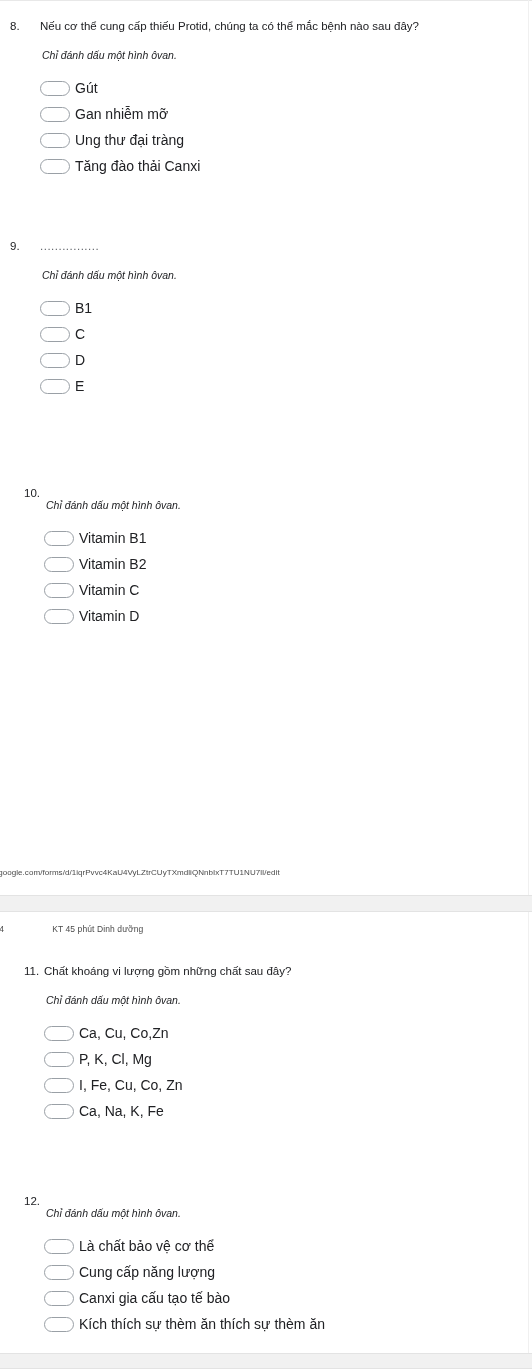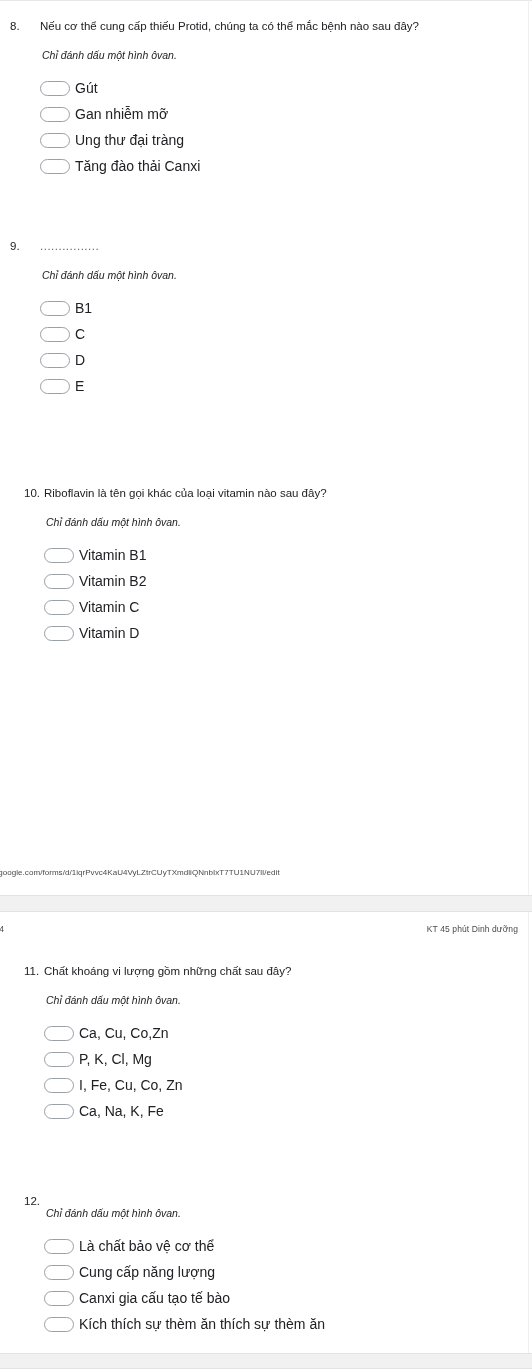--- a/index.html
+++ b/index.html
@@ -64,22 +64,22 @@
     font-size: 8.5px;
     color: #4a4a4a;
     letter-spacing: 0.1px;
   }
   .running-head .rh-left {
     margin-left: -8px;
     white-space: nowrap;
   }
   .running-head .rh-center {
     flex: 1;
-    text-align: right;
-    padding-left: 60px;
+    text-align: left;
+    padding-left: 48px;
     white-space: nowrap;
   }
 
   
   .question {
     position: relative;
     padding-left: 40px;
     padding-right: 16px;
   }
   .q-num {
@@ -202,21 +202,20 @@
         </div>
         <div class="option">
           <span class="oval"></span>
           <span class="opt-label">E</span>
         </div>
       </div>
     </div>
 
     <div class="question" style="position:absolute; left:0; top:485px; width:532px; padding-left:44px;">
       <div class="q-num wide">10.</div>
-      <div class="q-text">Riboflavin là tên gọi khác của loại vitamin nào sau đây?</div>
       <div class="q-instruction">Chỉ đánh dấu một hình ôvan.</div>
       <div class="options">
         <div class="option">
           <span class="oval"></span>
           <span class="opt-label">Vitamin B1</span>
         </div>
         <div class="option">
           <span class="oval"></span>
           <span class="opt-label">Vitamin B2</span>
         </div>

